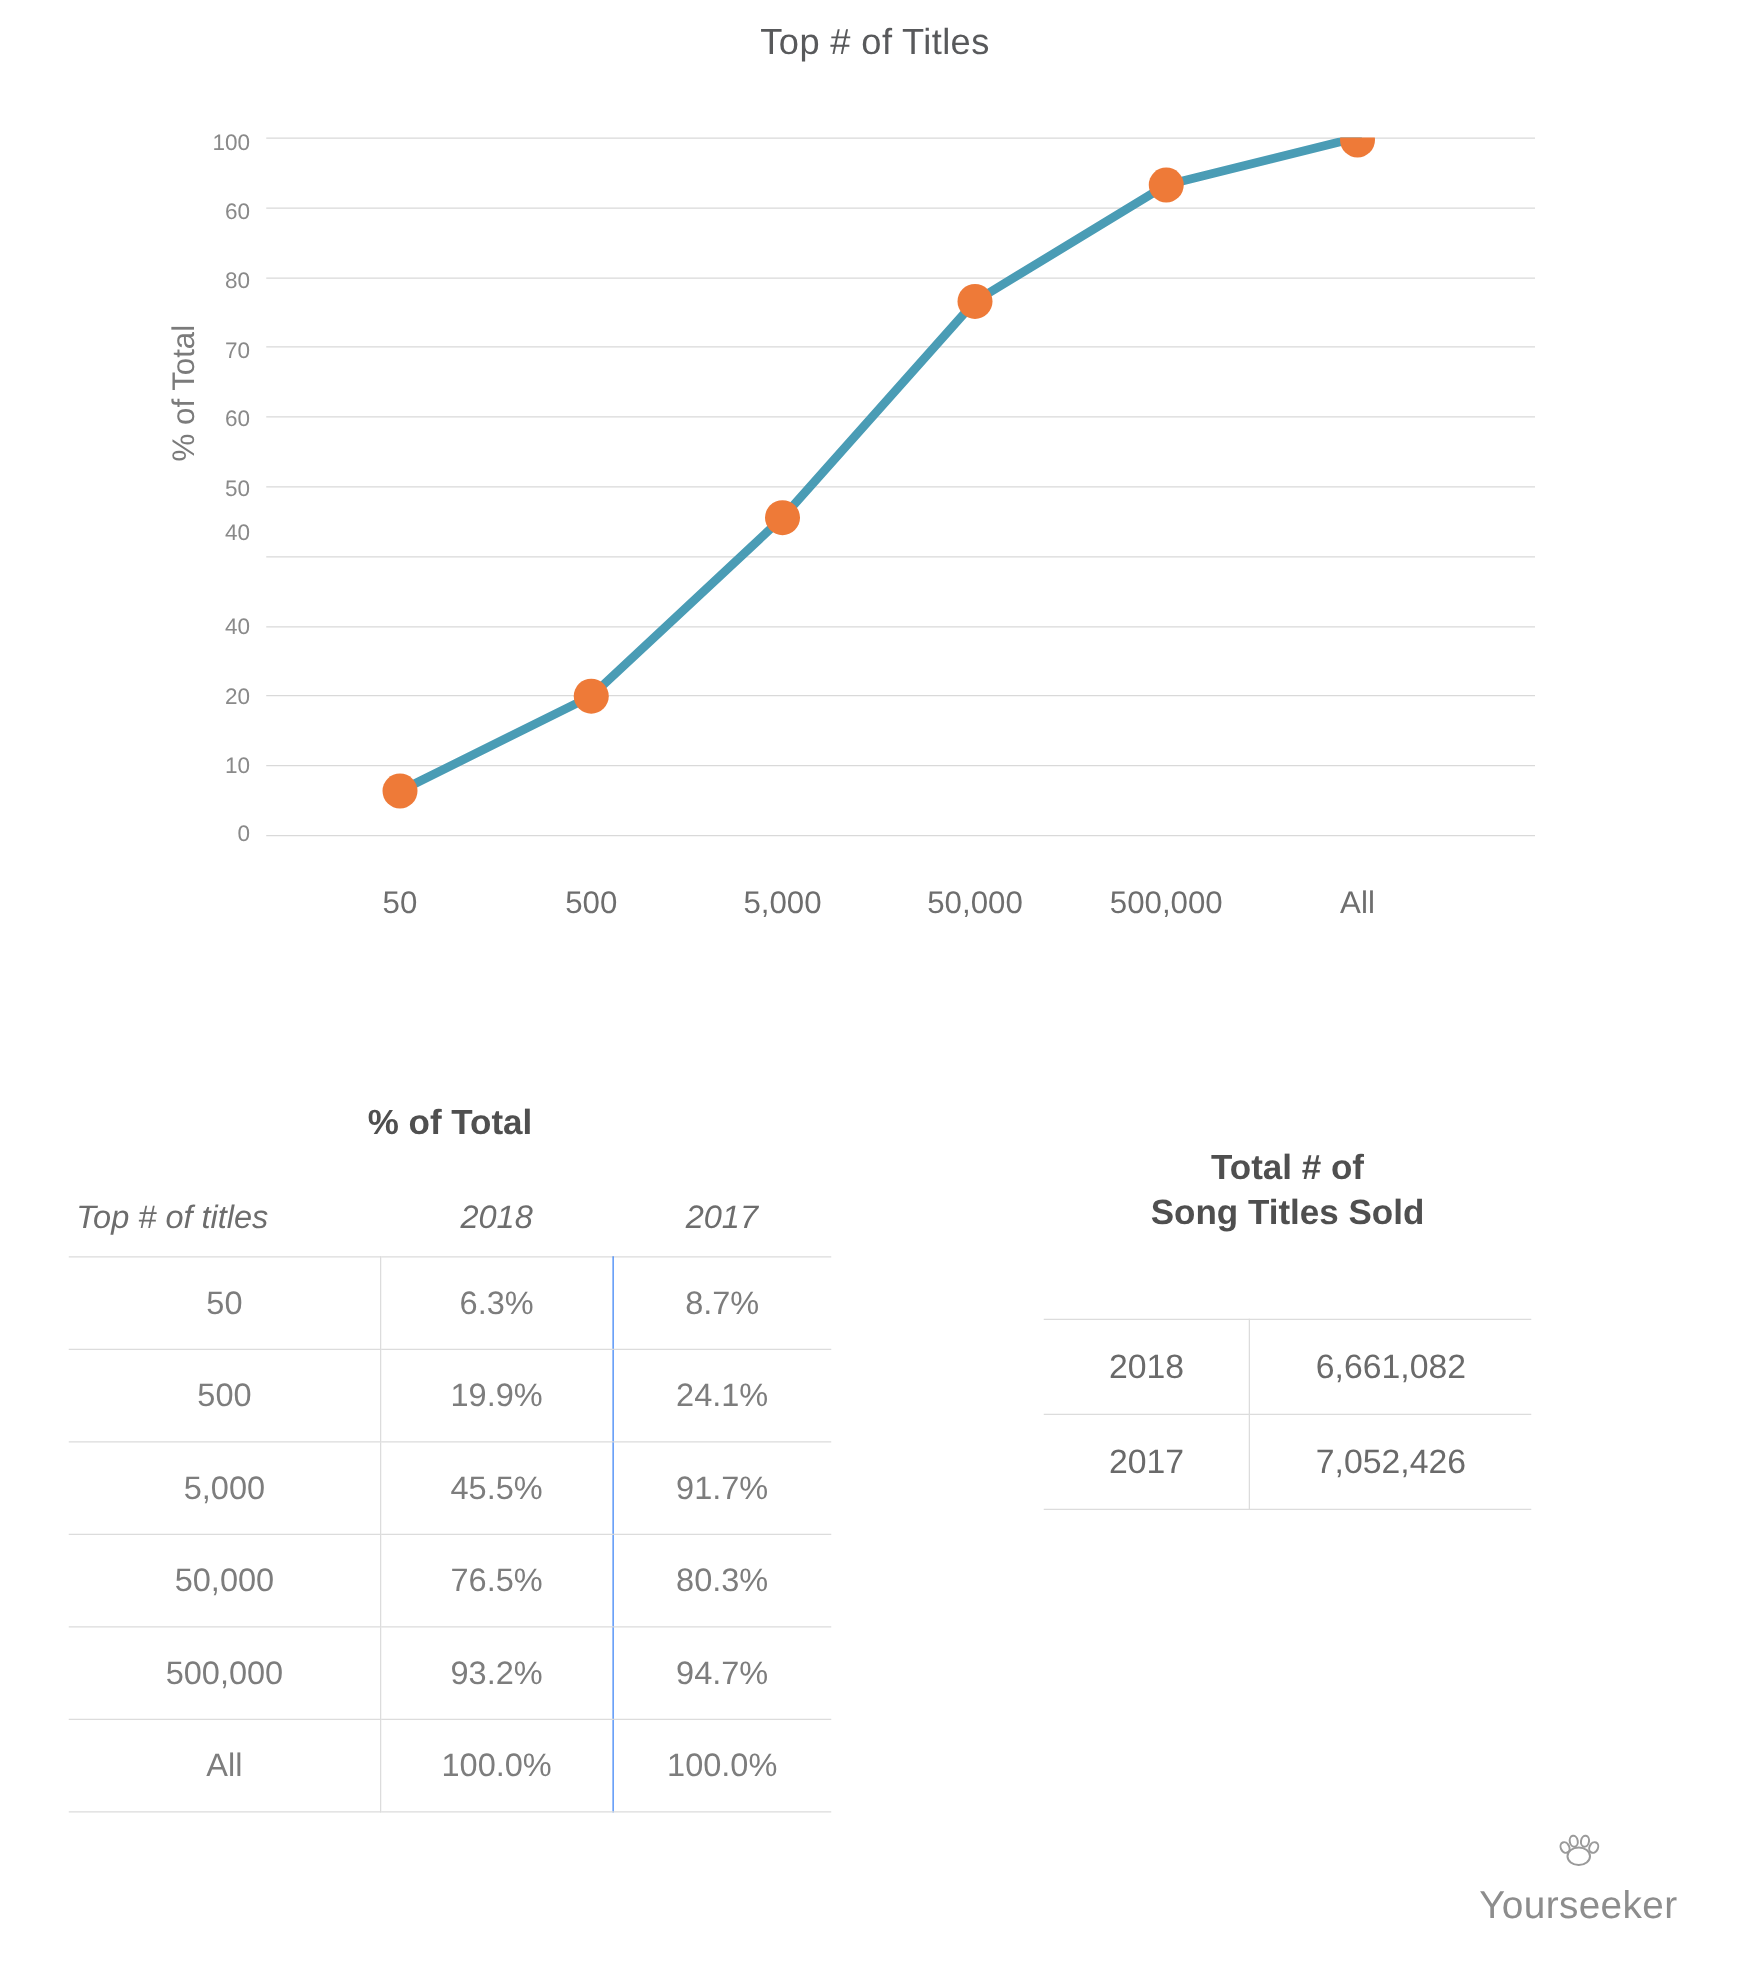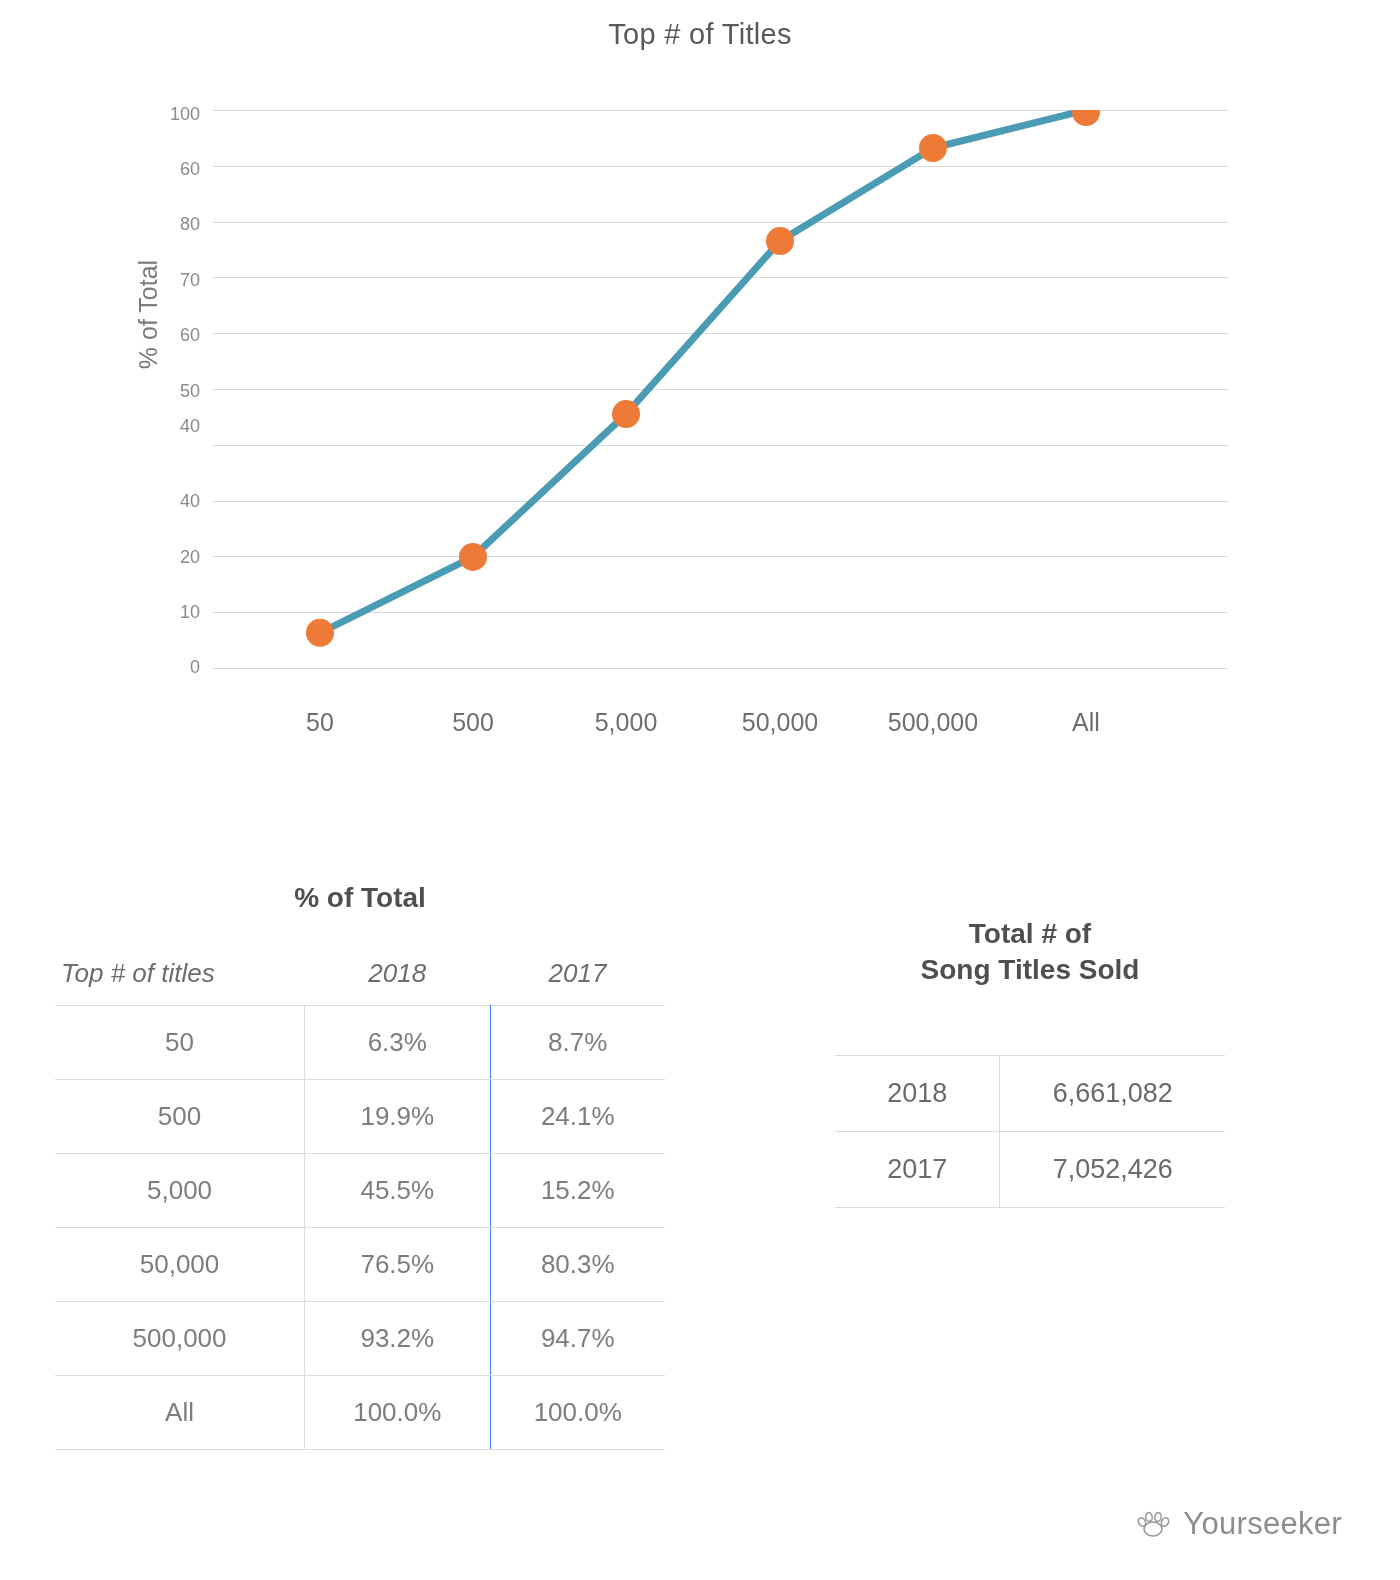--- a/index.html
+++ b/index.html
@@ -157,20 +157,21 @@
   #totals-table td.v { width: 225px; }
 
   
   #watermark {
     position: absolute;
     right: 58px;
     bottom: 38px;
     display: flex;
     align-items: center;
     gap: 10px;
+    flex-direction: column;
   }
   #watermark-text {
     font-size: 31px;
     color: #8d8d8d;
     letter-spacing: 0.3px;
   }
 </style>
 </head>
 <body>
 
@@ -246,21 +247,21 @@
           <td class="c3">8.7%</td>
         </tr>
         <tr>
           <td class="c1">500</td>
           <td class="c2">19.9%</td>
           <td class="c3">24.1%</td>
         </tr>
         <tr>
           <td class="c1">5,000</td>
           <td class="c2">45.5%</td>
-          <td class="c3">15.2%</td>
+          <td class="c3">91.7%</td>
         </tr>
         <tr>
           <td class="c1">50,000</td>
           <td class="c2">76.5%</td>
           <td class="c3">80.3%</td>
         </tr>
         <tr>
           <td class="c1">500,000</td>
           <td class="c2">93.2%</td>
           <td class="c3">94.7%</td>

